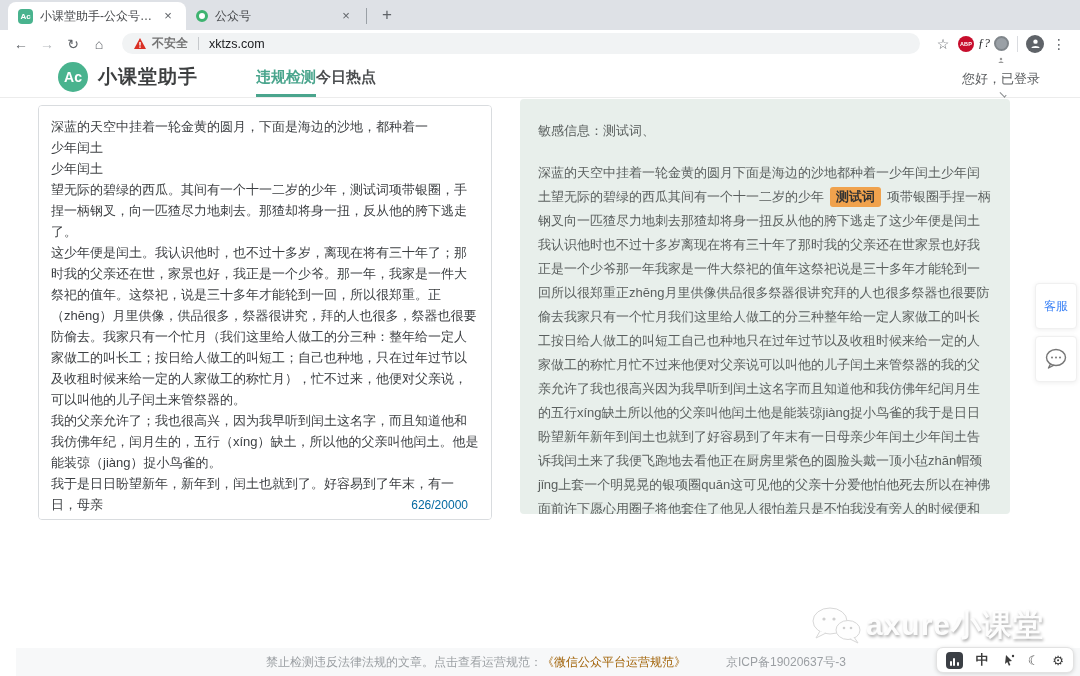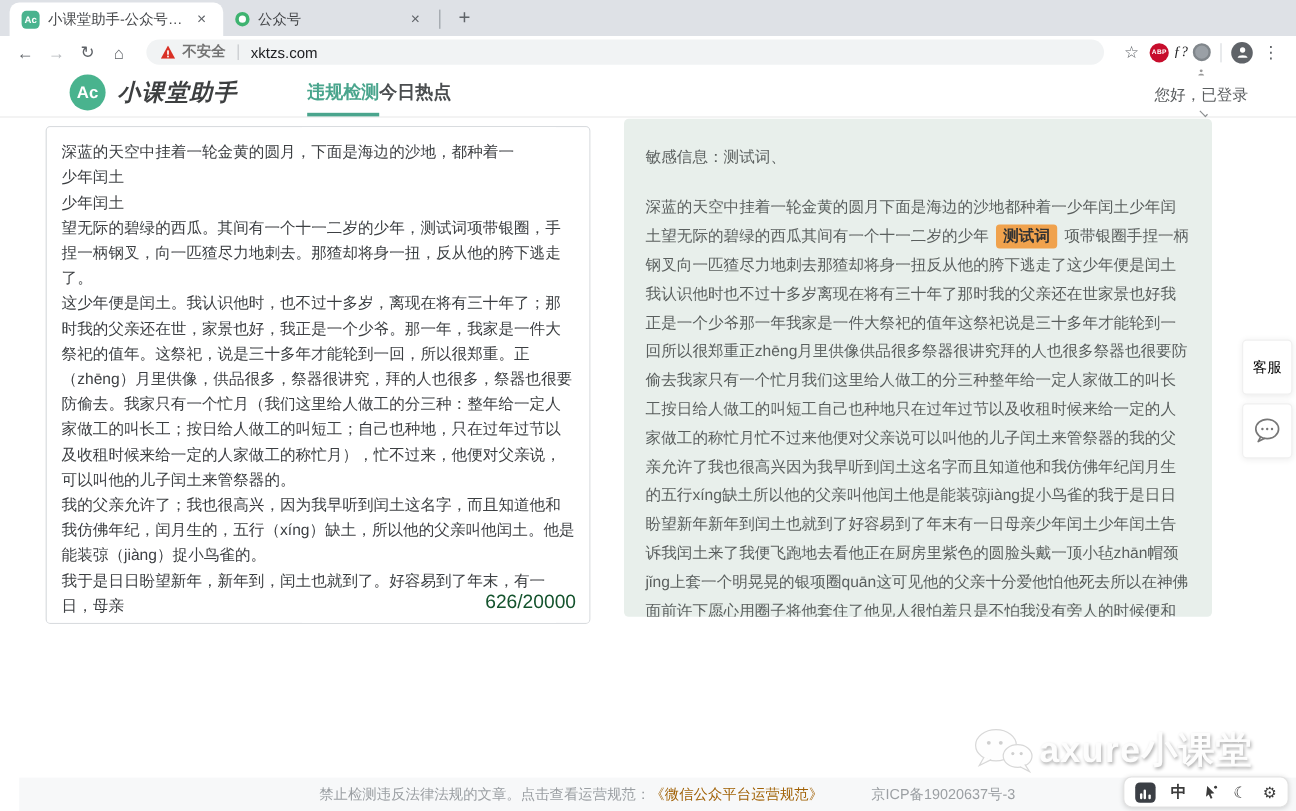--- a/index.html
+++ b/index.html
@@ -28,44 +28,44 @@
   .ext-abp { width:16px; height:16px; border-radius:50%; background:#c70d2c; color:#fff; font-size:5.5px; font-weight:bold; display:flex; align-items:center; justify-content:center; letter-spacing:.2px; }
   .ext-fn { font-size:12px; font-style:italic; color:#202124; font-family:"Liberation Serif","DejaVu Serif",serif; }
   .ext-gray { width:15px; height:15px; border-radius:50%; background:#9aa0a6; border:2px solid #80868b; }
   .chrome-sep { width:1px; height:16px; background:#dadce0; margin:0 4px; }
   .avatar { width:18px; height:18px; border-radius:50%; background:#5f6368; display:flex; align-items:center; justify-content:center; }
 
   
   .site-header { position:absolute; left:0; top:57px; width:1080px; height:41px; background:#fff; border-bottom:1px solid #ececec; display:flex; align-items:stretch; padding:0 40px 0 58px; }
   .logo-wrap { display:flex; align-items:center; gap:10px; }
   .logo-circle { width:30px; height:30px; border-radius:50%; background:#49b38e; color:#fff; font-size:14px; font-weight:bold; display:flex; align-items:center; justify-content:center; }
-  .site-title { font-size:19px; color:#3d3f40; font-weight:600; letter-spacing:1px;font-style:italic; }
+  .site-title { font-size:19px; color:#3d3f40; font-weight:600; letter-spacing:1px; }
   .main-nav { display:flex; margin-left:58px; }
   .nav-item { display:flex; align-items:center; font-size:15px; font-weight:600; color:#4a4d4f; cursor:pointer; border-bottom:3px solid transparent; padding-top:3px; }
   .nav-item.active { color:#4aa58d; border-bottom-color:#4aa58d; }
   .user-area { margin-left:auto; display:flex; align-items:center; gap:6px; font-size:13px; color:#5a5d5f;flex-direction:column; }
   .chev { width:7px; height:7px; border-right:1.5px solid #8a8d8f; border-bottom:1.5px solid #8a8d8f; transform:rotate(45deg) translateY(-2px); }
 
   
   .editor-wrap { position:absolute; left:38px; top:105px; width:454px; height:415px; }
   .editor { width:100%; height:100%; border:1px solid #d9dcdf; border-radius:4px; resize:none; outline:none; padding:10px 12px 24px 12px; font-family:"Liberation Sans","DejaVu Sans",sans-serif; font-size:13px; line-height:21px; color:#3c3f42; background:#fff; }
-  .counter { position:absolute; right:12px; bottom:8px; font-size:16px; color:#14532d; background:#fff; padding-left:6px; }
+  .counter { position:absolute; right:24px; bottom:8px; font-size:12px; color:#0369a1; background:#fff; padding-left:6px; }
 
   .btn-row { position:absolute; left:38px; top:530px; display:flex; gap:12px; }
   .btn { display:flex; align-items:center; gap:6px; height:28px; padding:0 15px; border:none; border-radius:4px; color:#fff; font-size:13px; font-weight:600; letter-spacing:2px; cursor:pointer; font-family:inherit; }
   .btn-clear { background:#dca14c; }
   .btn-detect { background:#57a794; letter-spacing:1px; }
 
   .result-panel { position:absolute; left:520px; top:99px; width:490px; height:415px; background:#e8efeb; border-radius:4px; padding:20px 18px; font-size:13px; line-height:24px; color:#5a5f5e; overflow:hidden; }
   .result-title { margin-bottom:18px; color:#5a5f5e; }
   .kw-chip { display:inline-block; background:#f0a24d; color:#333; border-radius:3px; padding:0 6px; margin:0 6px; font-weight:600; line-height:20px; }
 
   
   .float-btn { position:absolute; left:1035px; width:42px; height:46px; background:#fff; border:1px solid #f0f0f0; border-radius:4px; box-shadow:0 1px 5px rgba(0,0,0,.07); display:flex; align-items:center; justify-content:center; cursor:pointer; }
-  .fb-cs { top:283px; font-size:12px; color:#000000; }
+  .fb-cs { top:283px; font-size:12px; color:#3b82f6; }
   .fb-chat { top:336px; }
 
   
   .footer { position:absolute; left:16px; bottom:0; width:1080px; height:28px; background:#f7f8f9; display:flex; align-items:center; justify-content:center; font-size:12px; color:#9b9fa3; gap:0; }
   .footer-link { color:#a16207; margin-right:40px; cursor:pointer; text-decoration:none; }
 
   
   .watermark { position:absolute; right:36px; bottom:30px; display:flex; align-items:center; gap:4px; pointer-events:none; }
   .wm-text { font-size:30px; font-weight:bold; color:#fdfdfd; text-shadow:1px 2px 3px rgba(0,0,0,.32); letter-spacing:1px; }
 

